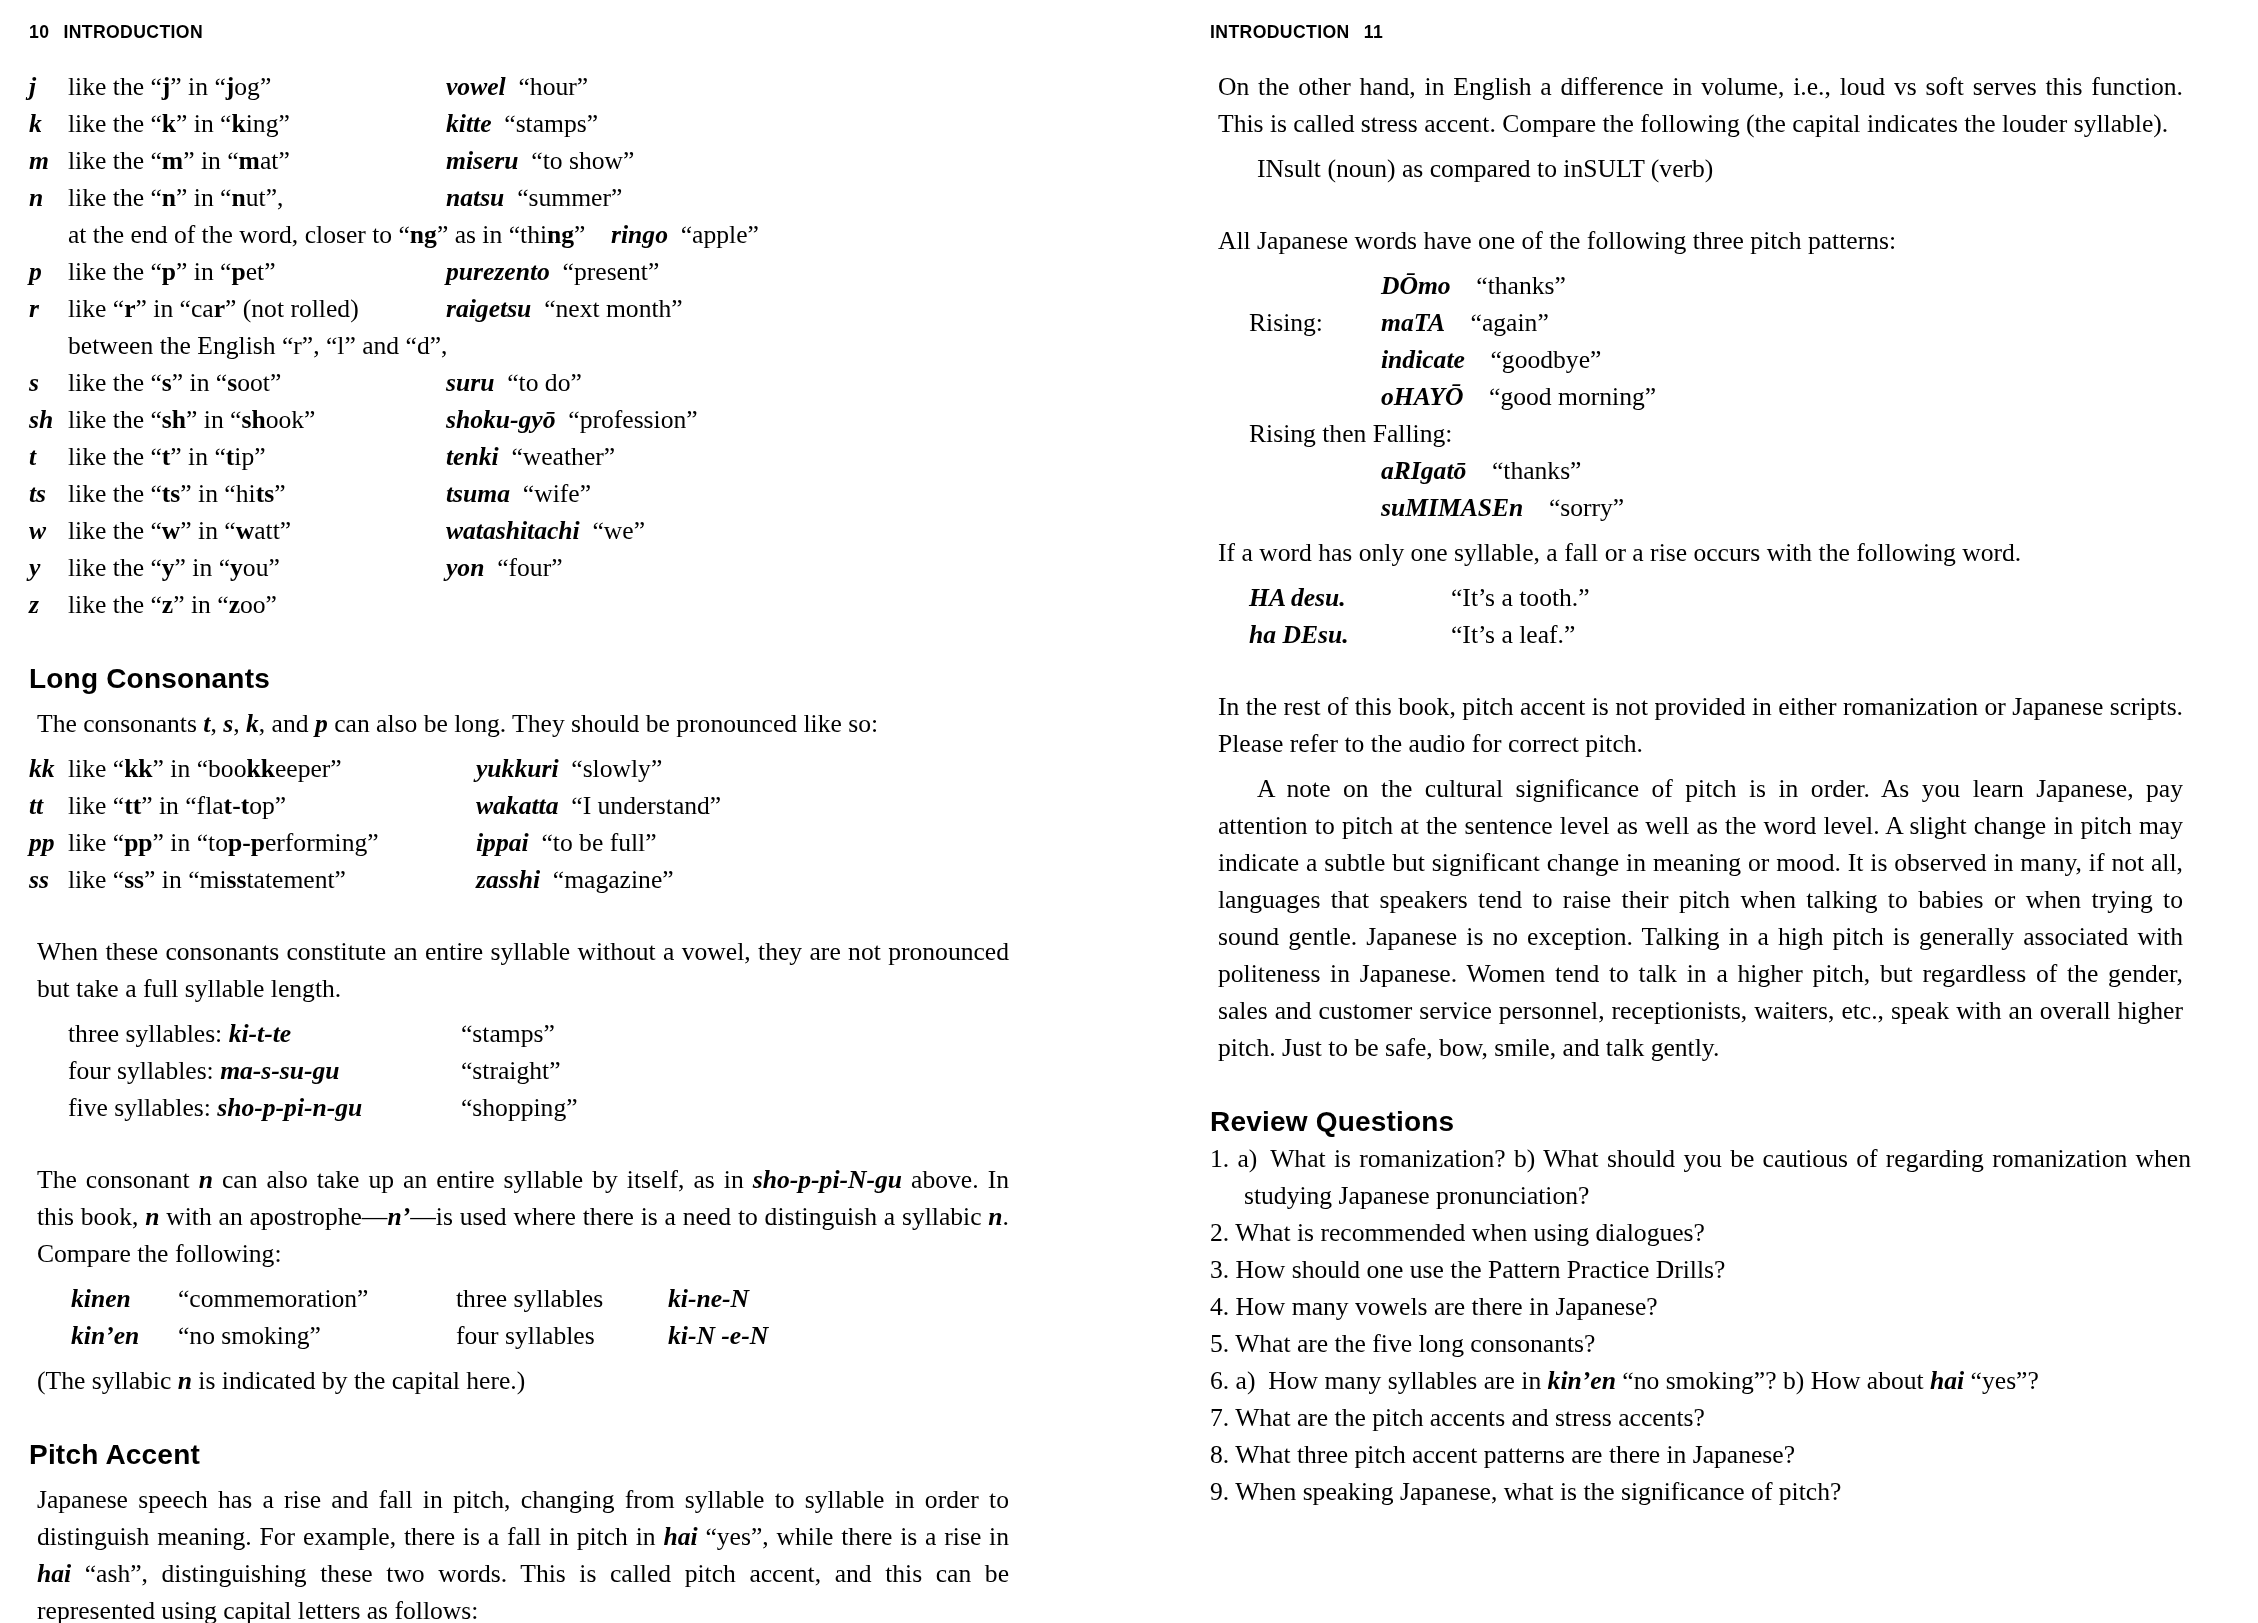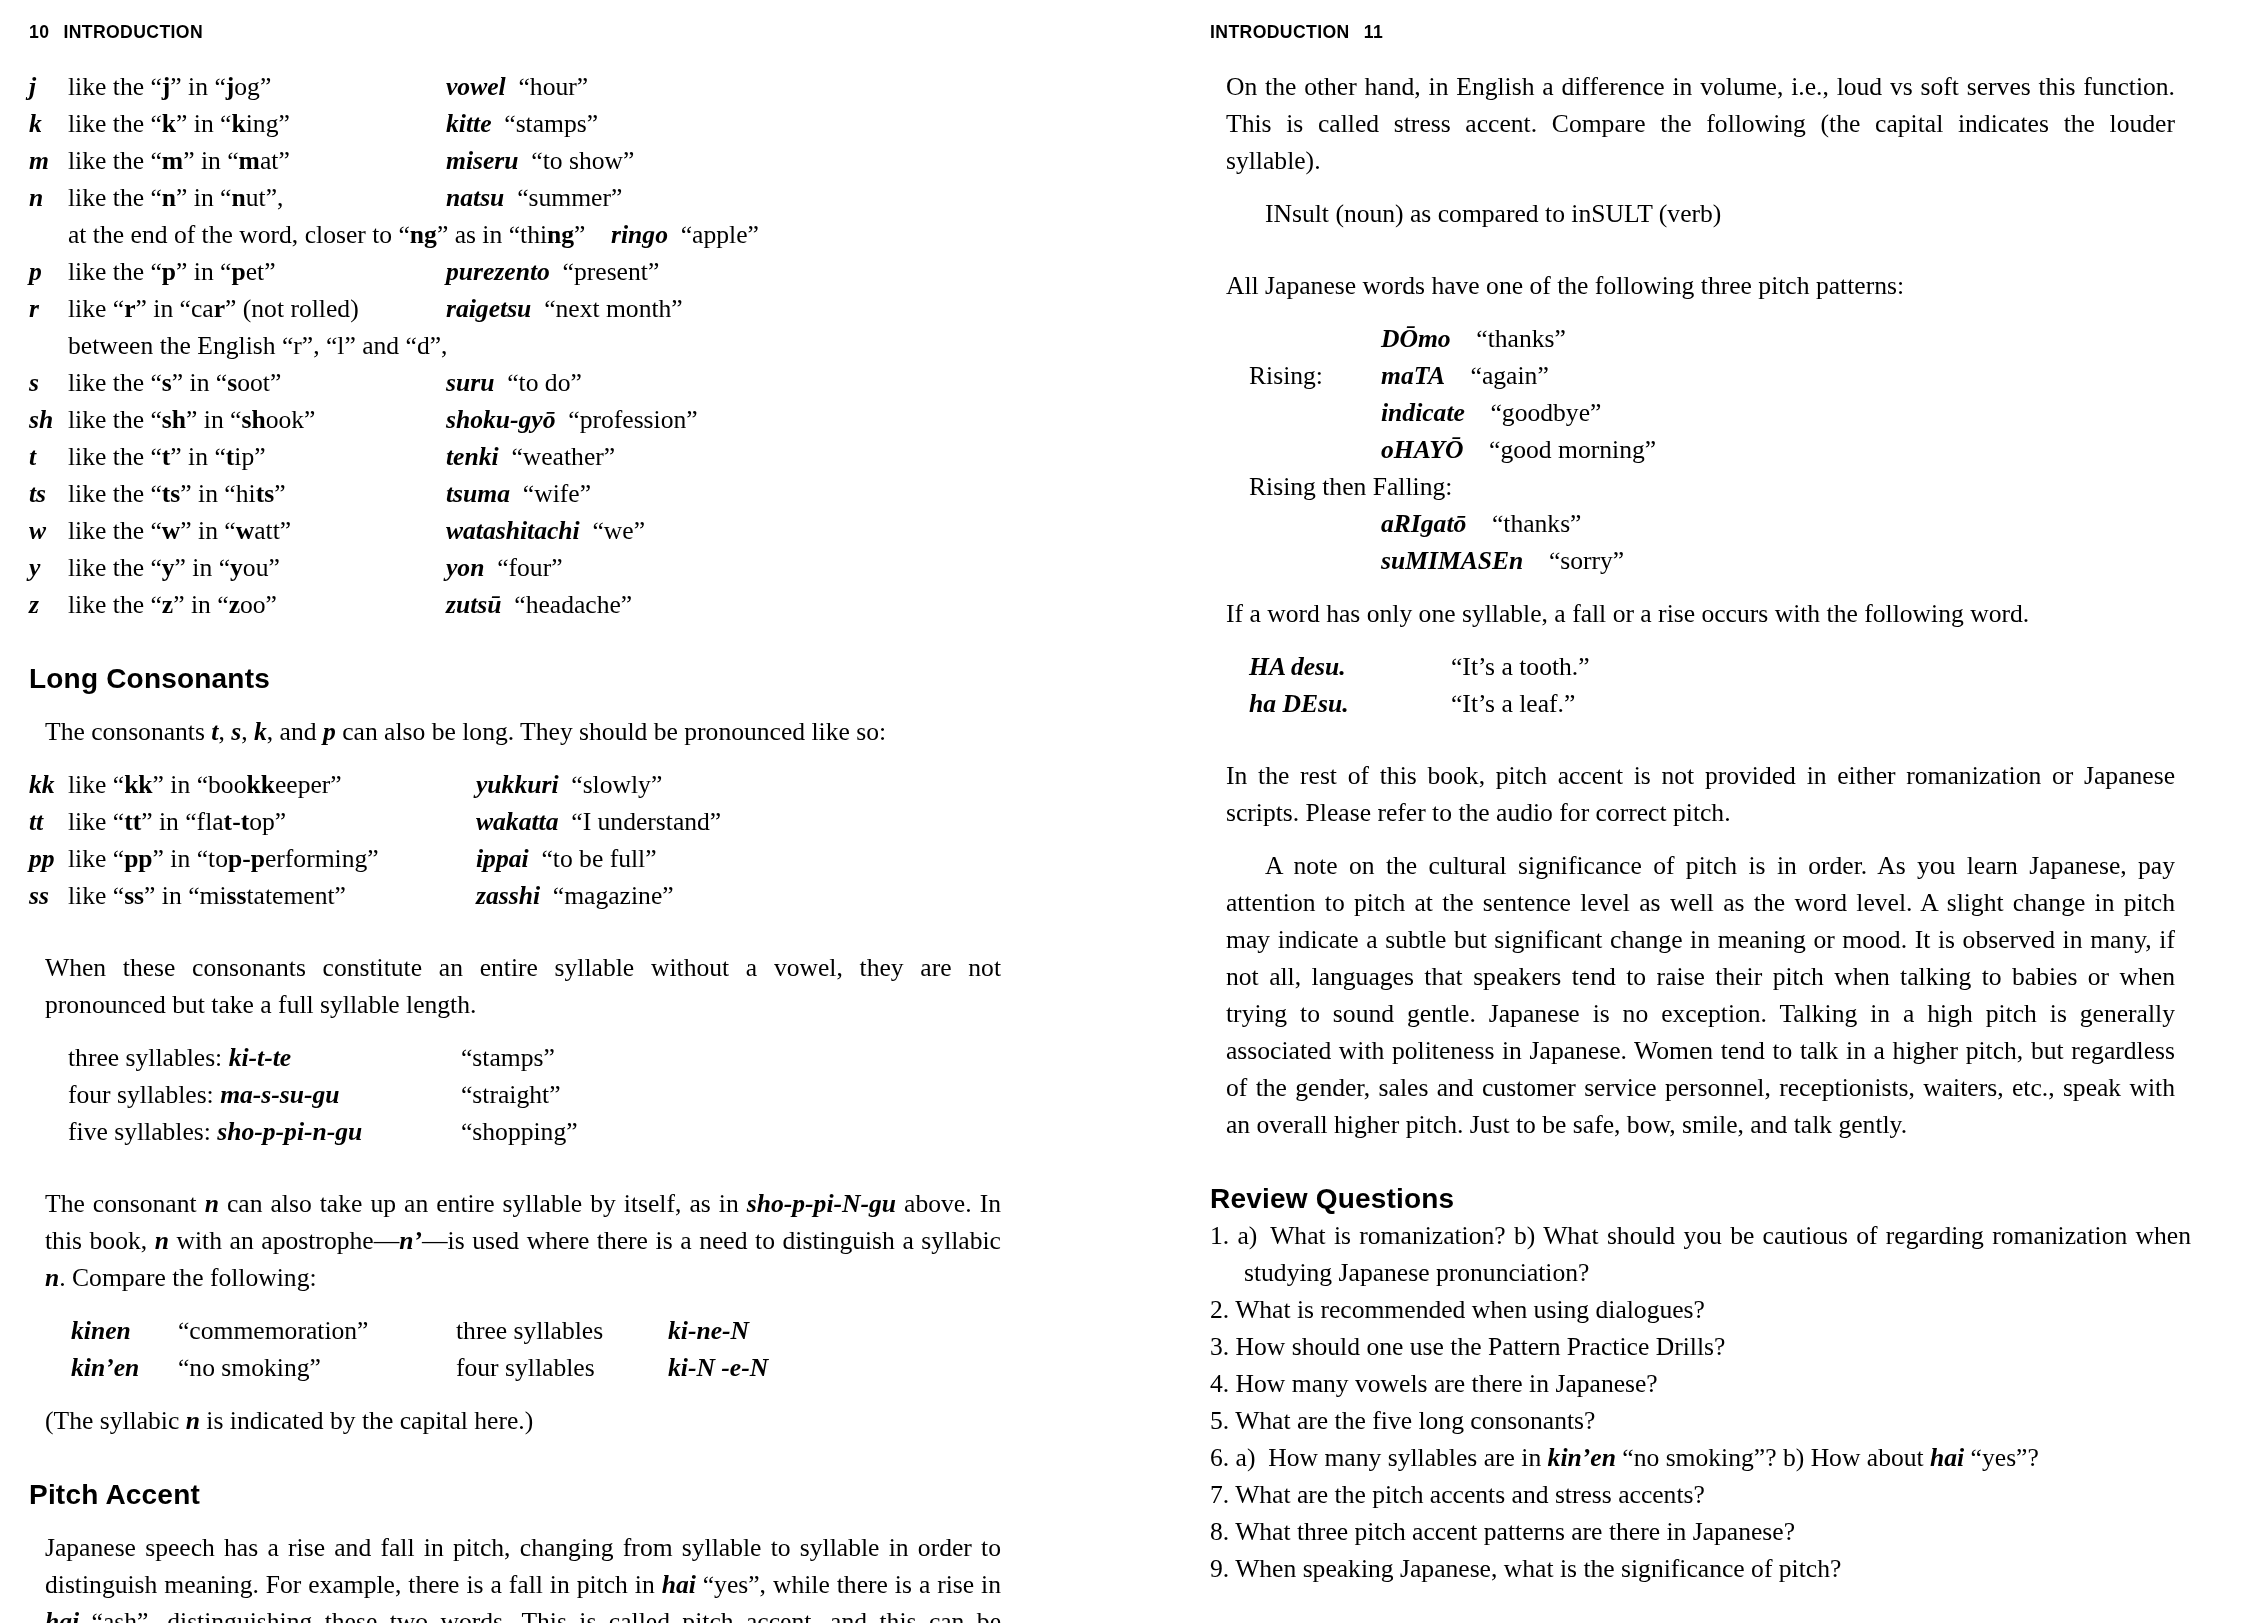--- a/index.html
+++ b/index.html
@@ -17,21 +17,21 @@
   }
   .page-right .pg-header{text-align:left}
   .pg-num-l{margin-right:14px}
   .pg-num-r{margin-left:14px}
   .first{margin-top:26.5px}
   .mt{margin-top:35px}
   .h{
     font-family:"Liberation Sans",sans-serif;font-weight:700;
     font-size:28px;line-height:37px;margin:37px 0 0 0;letter-spacing:0.2px;
   }
-  p{margin:16px}
+  p{margin:8px}
   .para{text-align:justify}
   .ind{padding-left:39px}
   .indent-first{text-indent:39px}
   .st-b{font-weight:700}
   .st-i{font-style:italic}
   .prow-main{display:grid;grid-template-columns:39px 378px 1fr}
   .tbl-long .prow-main{grid-template-columns:39px 408px 1fr}
   .prow-cont{padding-left:39px}
   .syllrow{display:grid;grid-template-columns:393px 1fr;padding-left:39px}
   .cmprow{display:grid;grid-template-columns:107px 278px 212px 1fr;padding-left:42px}
@@ -160,21 +160,20 @@
       <span class="cell-desc">like the “<span class="st-b">y</span>” in “<span class="st-b">y</span>ou”</span>
       <span class="cell-ex"><span class="st-b st-i">yon</span> “four”</span>
     </div>
 
   </div>
 
   <div class="prow">
     <div class="prow-main">
       <span class="cell-letter"><span class="st-b st-i">z</span></span>
       <span class="cell-desc">like the “<span class="st-b">z</span>” in “<span class="st-b">z</span>oo”</span>
-      <span class="cell-ex"><span class="st-b st-i">zutsū</span> “headache”</span>
     </div>
 
   </div>
 </div>
 
     <h2 class="h">Long Consonants</h2>
     <p class="para">The consonants <span class="st-b st-i">t</span>, <span class="st-b st-i">s</span>, <span class="st-b st-i">k</span>, and <span class="st-b st-i">p</span> can also be long. They should be pronounced like so:</p>
 
     <div class="tbl tbl-long">
   <div class="prow">

